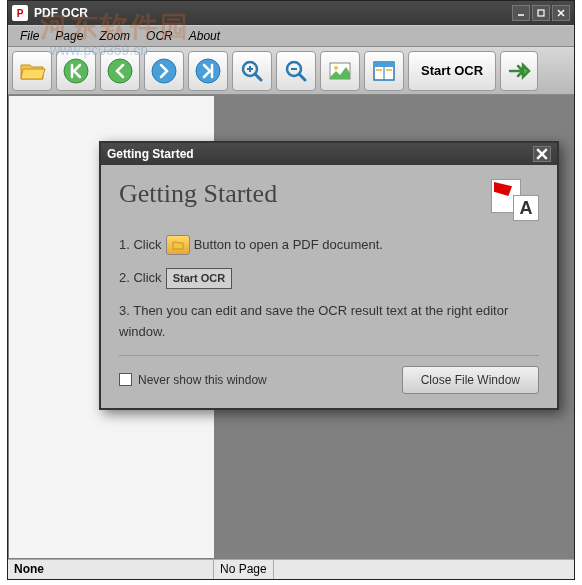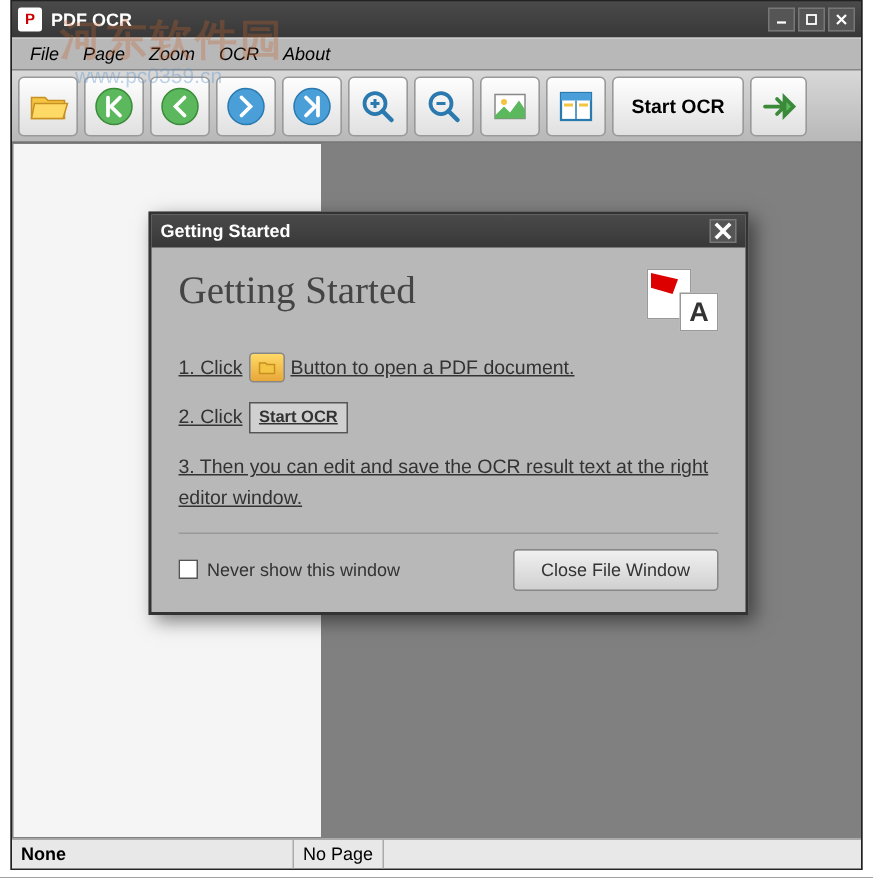--- a/index.html
+++ b/index.html
@@ -25,34 +25,34 @@
 .tool-btn svg { width: 28px; height: 28px; }
 .tool-btn-text { width: auto; padding: 0 12px; font-weight: bold; font-size: 13px; }
 .tool-btn-arrow { width: 38px; }
 
 .content { flex: 1; display: flex; background: #808080; }
 .page-panel { width: 205px; background: #f5f5f5; margin: 1px; }
 .editor-panel { flex: 1; background: #808080; }
 
 .statusbar { height: 20px; background: #e8e8e8; display: flex; border-top: 1px solid #aaa; }
 .status-cell { padding: 2px 6px; font-size: 12px; border-right: 1px solid #aaa; }
-.status-cell:first-child { width: 188px; font-weight: bold; }
-
-.dialog { position: absolute; top: 141px; left: 99px; width: 400px; background: #b8b8b8; border: 2px solid #333; box-shadow: 4px 4px 12px rgba(0,0,0,0.5); z-index: 100; }
+.status-cell:first-child { width: 206px; font-weight: bold; }
+
+.dialog { position: absolute; top: 141px; left: 99px; width: 460px; background: #b8b8b8; border: 2px solid #333; box-shadow: 4px 4px 12px rgba(0,0,0,0.5); z-index: 100; }
 .dialog-titlebar { height: 22px; background: linear-gradient(#4a4a4a,#383838); display: flex; align-items: center; padding: 0 6px; }
 .dialog-title { color: #fff; font-size: 12px; font-weight: bold; flex: 1; }
 .dialog-close { width: 18px; height: 16px; background: #555; border: 1px solid #777; display: flex; align-items: center; justify-content: center; cursor: pointer; }
 .dialog-body { padding: 14px 18px; color: #333; }
 .dialog-header { display: flex; align-items: flex-start; margin-bottom: 14px; }
 .dialog-heading { font-size: 26px; font-family: Georgia, serif; color: #444; flex: 1; }
 .dialog-logo { width: 48px; height: 42px; position: relative; }
 .dialog-logo-pdf { position: absolute; top: 0; left: 0; width: 30px; height: 34px; background: #fff; border: 1px solid #999; }
 .dialog-logo-pdf::before { content:''; position: absolute; top: 2px; left: 2px; width: 18px; height: 14px; background: #d00; clip-path: polygon(0 0, 100% 30%, 80% 100%, 0 70%); }
 .dialog-logo-a { position: absolute; bottom: 0; right: 0; width: 26px; height: 26px; background: #fff; border: 1px solid #999; display: flex; align-items: center; justify-content: center; font-size: 18px; font-weight: bold; }
-.step { margin: 12px 0; font-size: 13px; display: flex; align-items: center; flex-wrap: wrap; gap: 4px; line-height: 1.6; text-decoration: underline; }
+.step { margin: 12px 0; font-size: 13px; display: flex; align-items: center; flex-wrap: wrap; gap: 4px; line-height: 1.6; }
 .inline-btn { display: inline-flex; align-items: center; justify-content: center; width: 24px; height: 20px; background: linear-gradient(#ffd966,#e8a838); border: 1px solid #888; border-radius: 3px; vertical-align: middle; }
 .inline-btn svg { width: 14px; height: 14px; }
 .inline-ocr { display: inline-block; padding: 1px 6px; border: 1px solid #555; font-size: 11px; font-weight: bold; background: #d0d0d0; }
 .dialog-footer { display: flex; align-items: center; justify-content: space-between; padding-top: 10px; border-top: 1px solid #999; text-align: center; }
 .checkbox-wrap { display: flex; align-items: center; gap: 6px; font-size: 12px; cursor: pointer; }
 .checkbox { width: 13px; height: 13px; border: 1px solid #555; background: #fff; }
 .dialog-btn { padding: 6px 18px; background: linear-gradient(#f0f0f0,#d0d0d0); border: 1px solid #888; border-radius: 3px; font-size: 12px; cursor: pointer; }
 </style>
 </head>
 <body>

